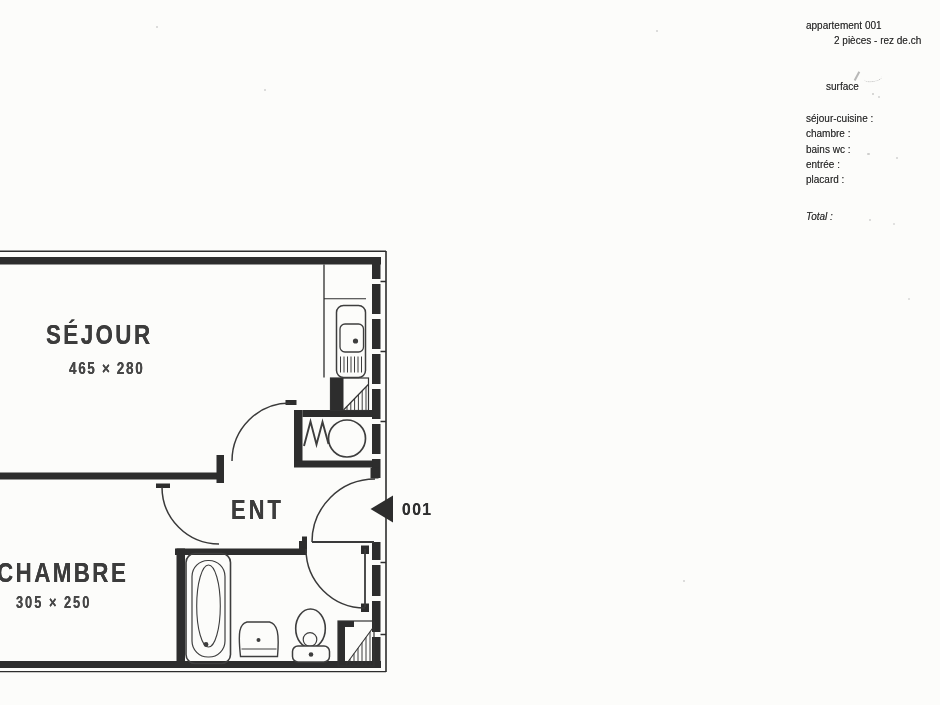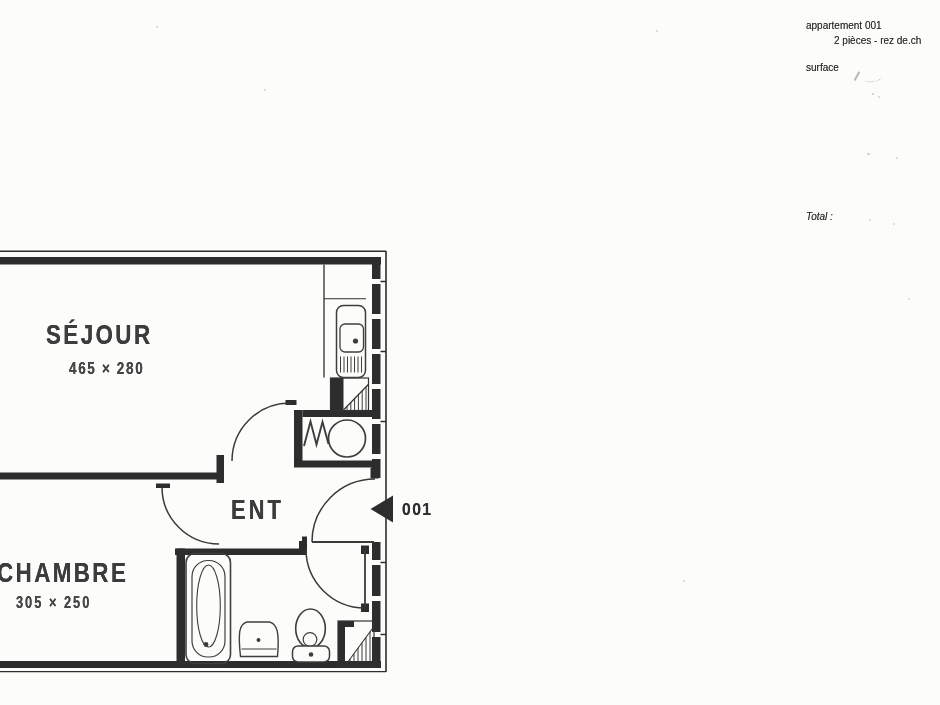--- a/index.html
+++ b/index.html
@@ -9,21 +9,21 @@
   }
   
   .info-panel{
     position:absolute;left:806px;top:0;width:134px;height:250px;
     font-size:10px;line-height:14px;color:#2c2c2c;
     text-shadow:0 0 .6px rgba(40,40,40,.55);
   }
   .ip-abs{position:absolute;left:0;white-space:nowrap;}
   .ip-t1{top:19px;}
   .ip-t2{top:34px;margin-left:28px;}
-  .ip-surface{top:61px;}
+  .ip-surface{top:80px;margin-left:20px;}
   .ip-rows{top:111px;line-height:15.3px;}
   .ip-total{top:210px;font-style:italic;}
   
   .plan{position:absolute;left:0;top:0;width:450px;height:705px;padding-left:15px;}
   .plan svg{position:absolute;left:0;top:0;}
   .stamp{
     position:absolute;font-weight:700;color:#3c3c3c;line-height:1;
     letter-spacing:3px;transform-origin:left top;white-space:nowrap;
     text-shadow:0 0 .5px #3c3c3c;
   }
@@ -48,20 +48,27 @@
 </style>
 </head>
 <body>
 
 <div class="canvas">
 
   <div class="info-panel">
     <div class="ip-abs ip-t1">appartement 001</div>
     <div class="ip-abs ip-t2">2 pièces - rez de.ch</div>
     <div class="ip-abs ip-surface">surface</div>
+    <div class="ip-abs ip-rows">
+      <div>séjour-cuisine :</div>
+      <div>chambre :</div>
+      <div>bains wc :</div>
+      <div>entrée :</div>
+      <div>placard :</div>
+    </div>
     <div class="ip-abs ip-total">Total :</div>
   </div>
 
   <div class="slash"></div>
   <div class="squiggle"></div>
 
   <div class="plan">
     <svg width="450" height="705" viewBox="0 0 450 705">
 
       <g fill="#2d2d2d" stroke="none">

